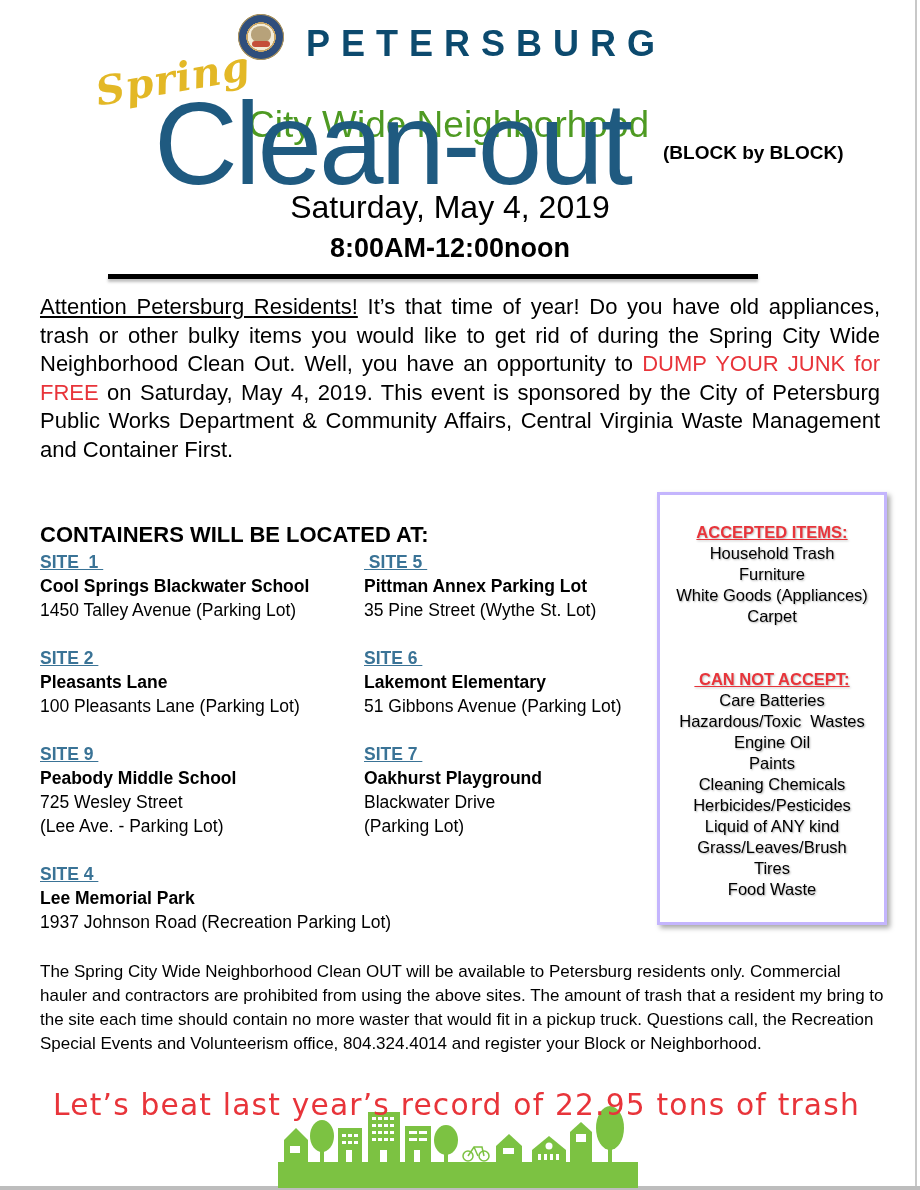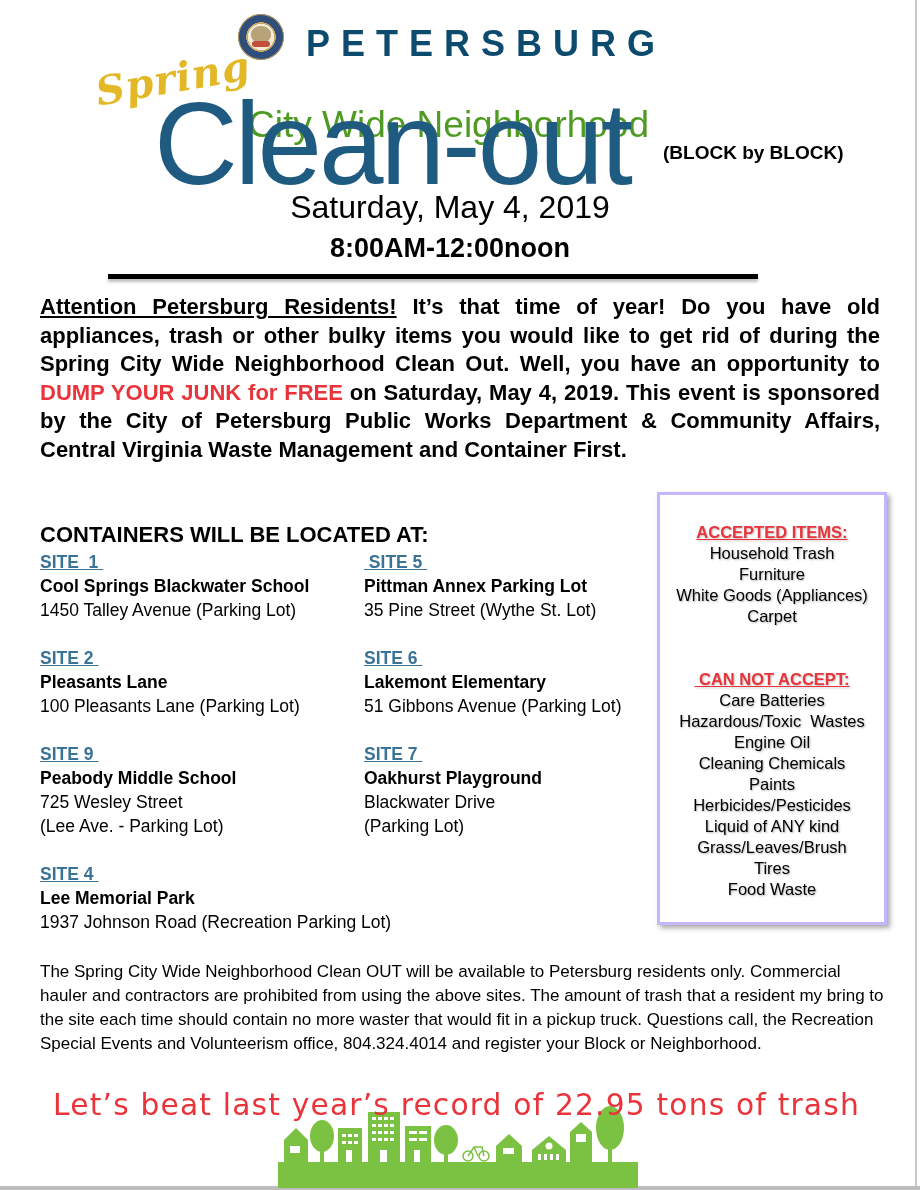--- a/index.html
+++ b/index.html
@@ -20,21 +20,21 @@
   .title-petersburg { position: absolute; left: 306px; top: 24px; font-size: 36px; font-weight: bold; color: #0c4a6e; letter-spacing: 11px; line-height: 40px; }
   .title-spring { position: absolute; left: 96px; top: 70px; font-family: "DejaVu Serif", serif; font-style: italic; font-weight: bold; font-size: 40px; color: #e3b826; transform: rotate(-10deg); transform-origin: left center; line-height: 44px; letter-spacing: 1px; }
   .title-citywide { position: absolute; left: 248px; top: 64px; font-size: 37px; font-weight: normal; color: #4e9a22; line-height: 48px; white-space: nowrap; margin-top: 37px; }
   .title-cleanout { position: absolute; left: 154px; top: 84px; font-size: 116px; color: #1f5a80; line-height: 120px; white-space: nowrap; letter-spacing: -3px; }
   .title-block { position: absolute; left: 663px; top: 142px; font-size: 19px; font-weight: bold; line-height: 22px; white-space: nowrap; }
   .date-line { position: absolute; left: 0; width: 900px; text-align: center; top: 188px; font-size: 32px; font-weight: normal; line-height: 38px; }
   .time-line { position: absolute; left: 0; width: 900px; text-align: center; top: 229px; font-size: 27px; font-weight: bold; line-height: 38px; }
   .rule { position: absolute; left: 108px; top: 274px; width: 650px; height: 5px; background: #000; box-shadow: 0 3px 3px rgba(0,0,0,0.25); }
 
   
-  .intro { position: absolute; left: 40px; top: 293px; width: 840px; font-size: 22px; font-weight: bold; line-height: 28.6px; text-align: justify; font-family: "Liberation Sans", sans-serif; }
+  .intro { position: absolute; left: 40px; top: 293px; width: 840px; font-size: 22px; font-weight: normal; line-height: 28.6px; text-align: justify; font-family: "Liberation Sans", sans-serif; }
   .intro .u { text-decoration: underline; }
   .intro .red { color: #e8343a; }
 
   
   .containers-heading { position: absolute; left: 40px; top: 522px; font-size: 22px; font-weight: bold; line-height: 26px; white-space: nowrap; }
   .site { position: absolute; font-size: 17.5px; line-height: 24px; white-space: nowrap; }
   .site .label { color: #3a7396; font-weight: bold; text-decoration: underline; }
   .site .name { font-weight: bold; }
 
   
@@ -116,22 +116,22 @@
     <div class="item">Household Trash</div>
     <div class="item">Furniture</div>
     <div class="item">White Goods (Appliances)</div>
     <div class="item">Carpet</div>
   </div>
   <div class="not-accepted">
     <div class="head" style="white-space:pre;"> CAN NOT ACCEPT:</div>
     <div class="item">Care Batteries</div>
     <div class="item" style="white-space:pre;">Hazardous/Toxic  Wastes</div>
     <div class="item">Engine Oil</div>
+    <div class="item">Paints</div>
     <div class="item">Cleaning Chemicals</div>
-    <div class="item">Paints</div>
     <div class="item">Herbicides/Pesticides</div>
     <div class="item">Liquid of ANY kind</div>
     <div class="item">Grass/Leaves/Brush</div>
     <div class="item">Tires</div>
     <div class="item">Food Waste</div>
   </div>
 </div>
 
 <div class="footer-text">The Spring City Wide Neighborhood Clean OUT will be available to Petersburg residents only. Commercial hauler and contractors are prohibited from using the above sites. The amount of trash that a resident my bring to the site each time should contain no more waster that would fit in a pickup truck. Questions call, the Recreation Special Events and Volunteerism office, 804.324.4014 and register your Block or Neighborhood.</div>
 

